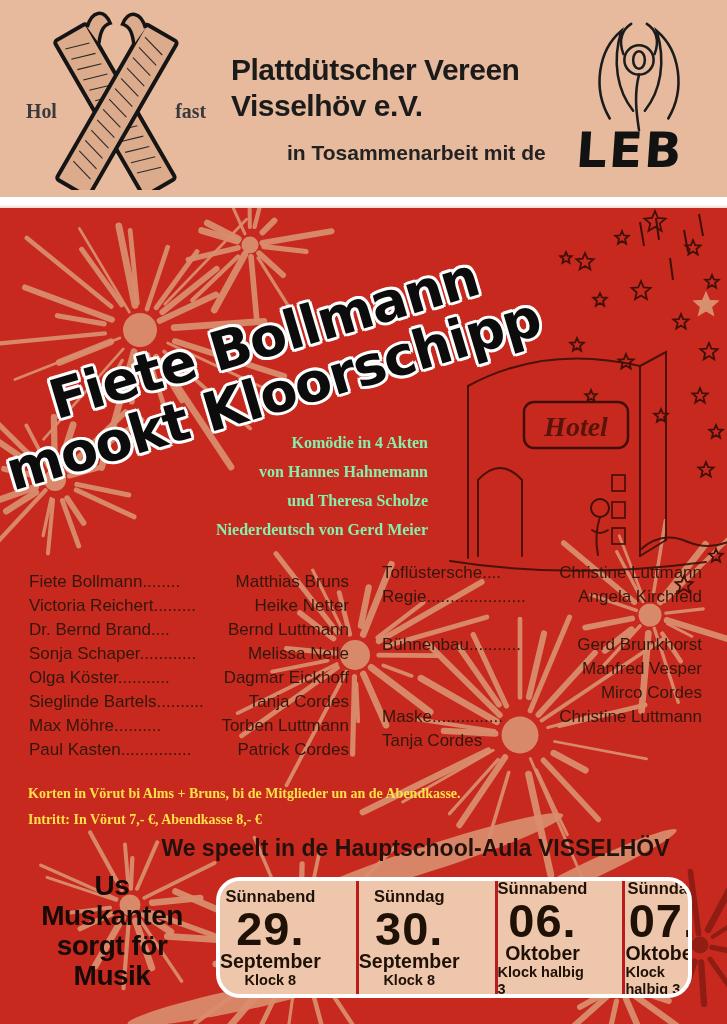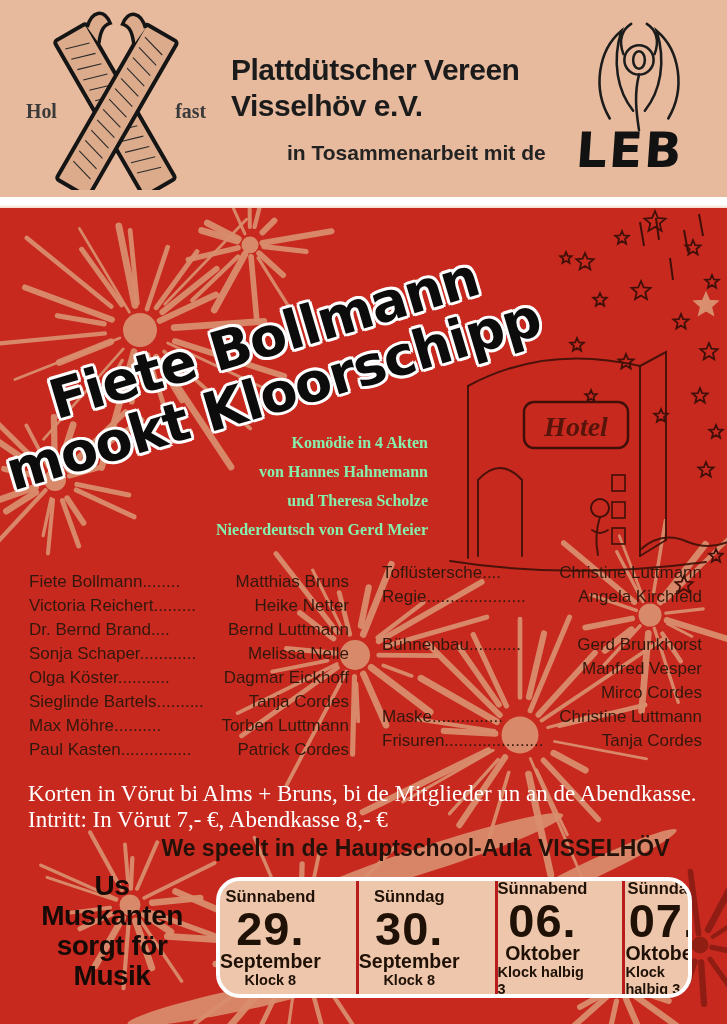--- a/index.html
+++ b/index.html
@@ -59,22 +59,22 @@
   }
   .cast-left  { left:29px;margin-top:9px; }
   .cast-right { left:382px; }
   .cast-row { display:flex; justify-content:space-between; white-space:nowrap; }
   .cast-row.gap { margin-top:24px; }
   .cast-row.right-only { justify-content:flex-end; }
 
   
   .tickets {
     position:absolute; left:28px; top:781px; width:692px; z-index:1;
-    font-family:"Liberation Serif", serif; font-weight:normal;
-    font-size:23px; line-height:26px; color:#ffffff;
+    font-family:"Liberation Serif", serif; font-weight:bold;
+    font-size:14px; line-height:26px; color:#fde047;
   }
 
   
   .venue {
     position:absolute; left:130px; right:26px; top:835px; z-index:1;
     text-align:center; font-weight:bold; font-size:23px; color:#23110a;
   }
 
   
   .music {
@@ -460,21 +460,20 @@
         <span>Manfred Vesper</span>
       </div>
     <div class="cast-row right-only">
         <span>Mirco Cordes</span>
       </div>
     <div class="cast-row">
         <span>Maske...............</span>
         <span>Christine Luttmann</span>
       </div>
     <div class="cast-row">
-        <span>Frisuren.....................</span>
         <span>Tanja Cordes</span>
       </div>
   </div>
 
   <div class="tickets">
     <div>Korten in Vörut bi Alms + Bruns, bi de Mitglieder un an de Abendkasse.</div>
     <div>Intritt: In Vörut 7,- €, Abendkasse 8,- €</div>
   </div>
 
   <div class="venue">We speelt in de Hauptschool-Aula VISSELHÖV</div>

